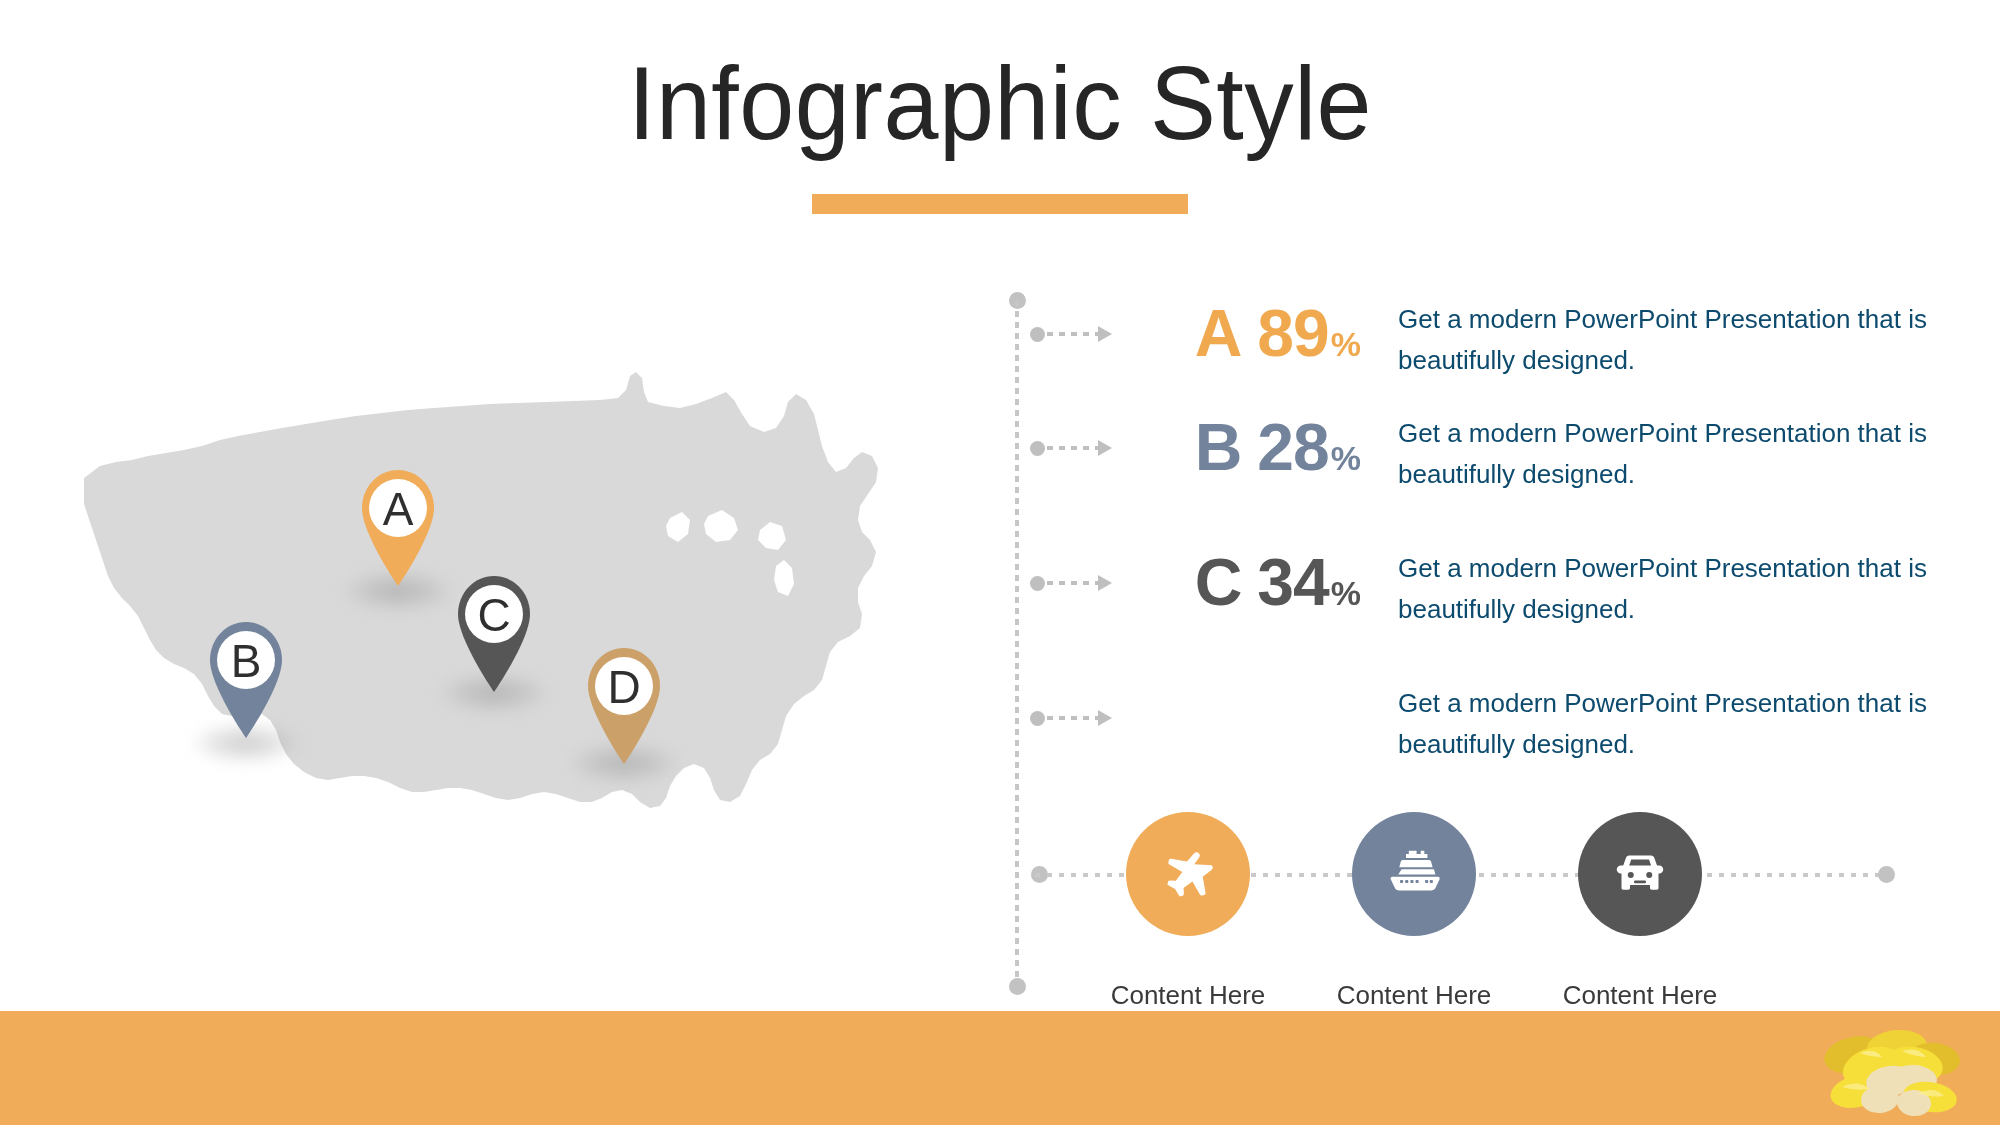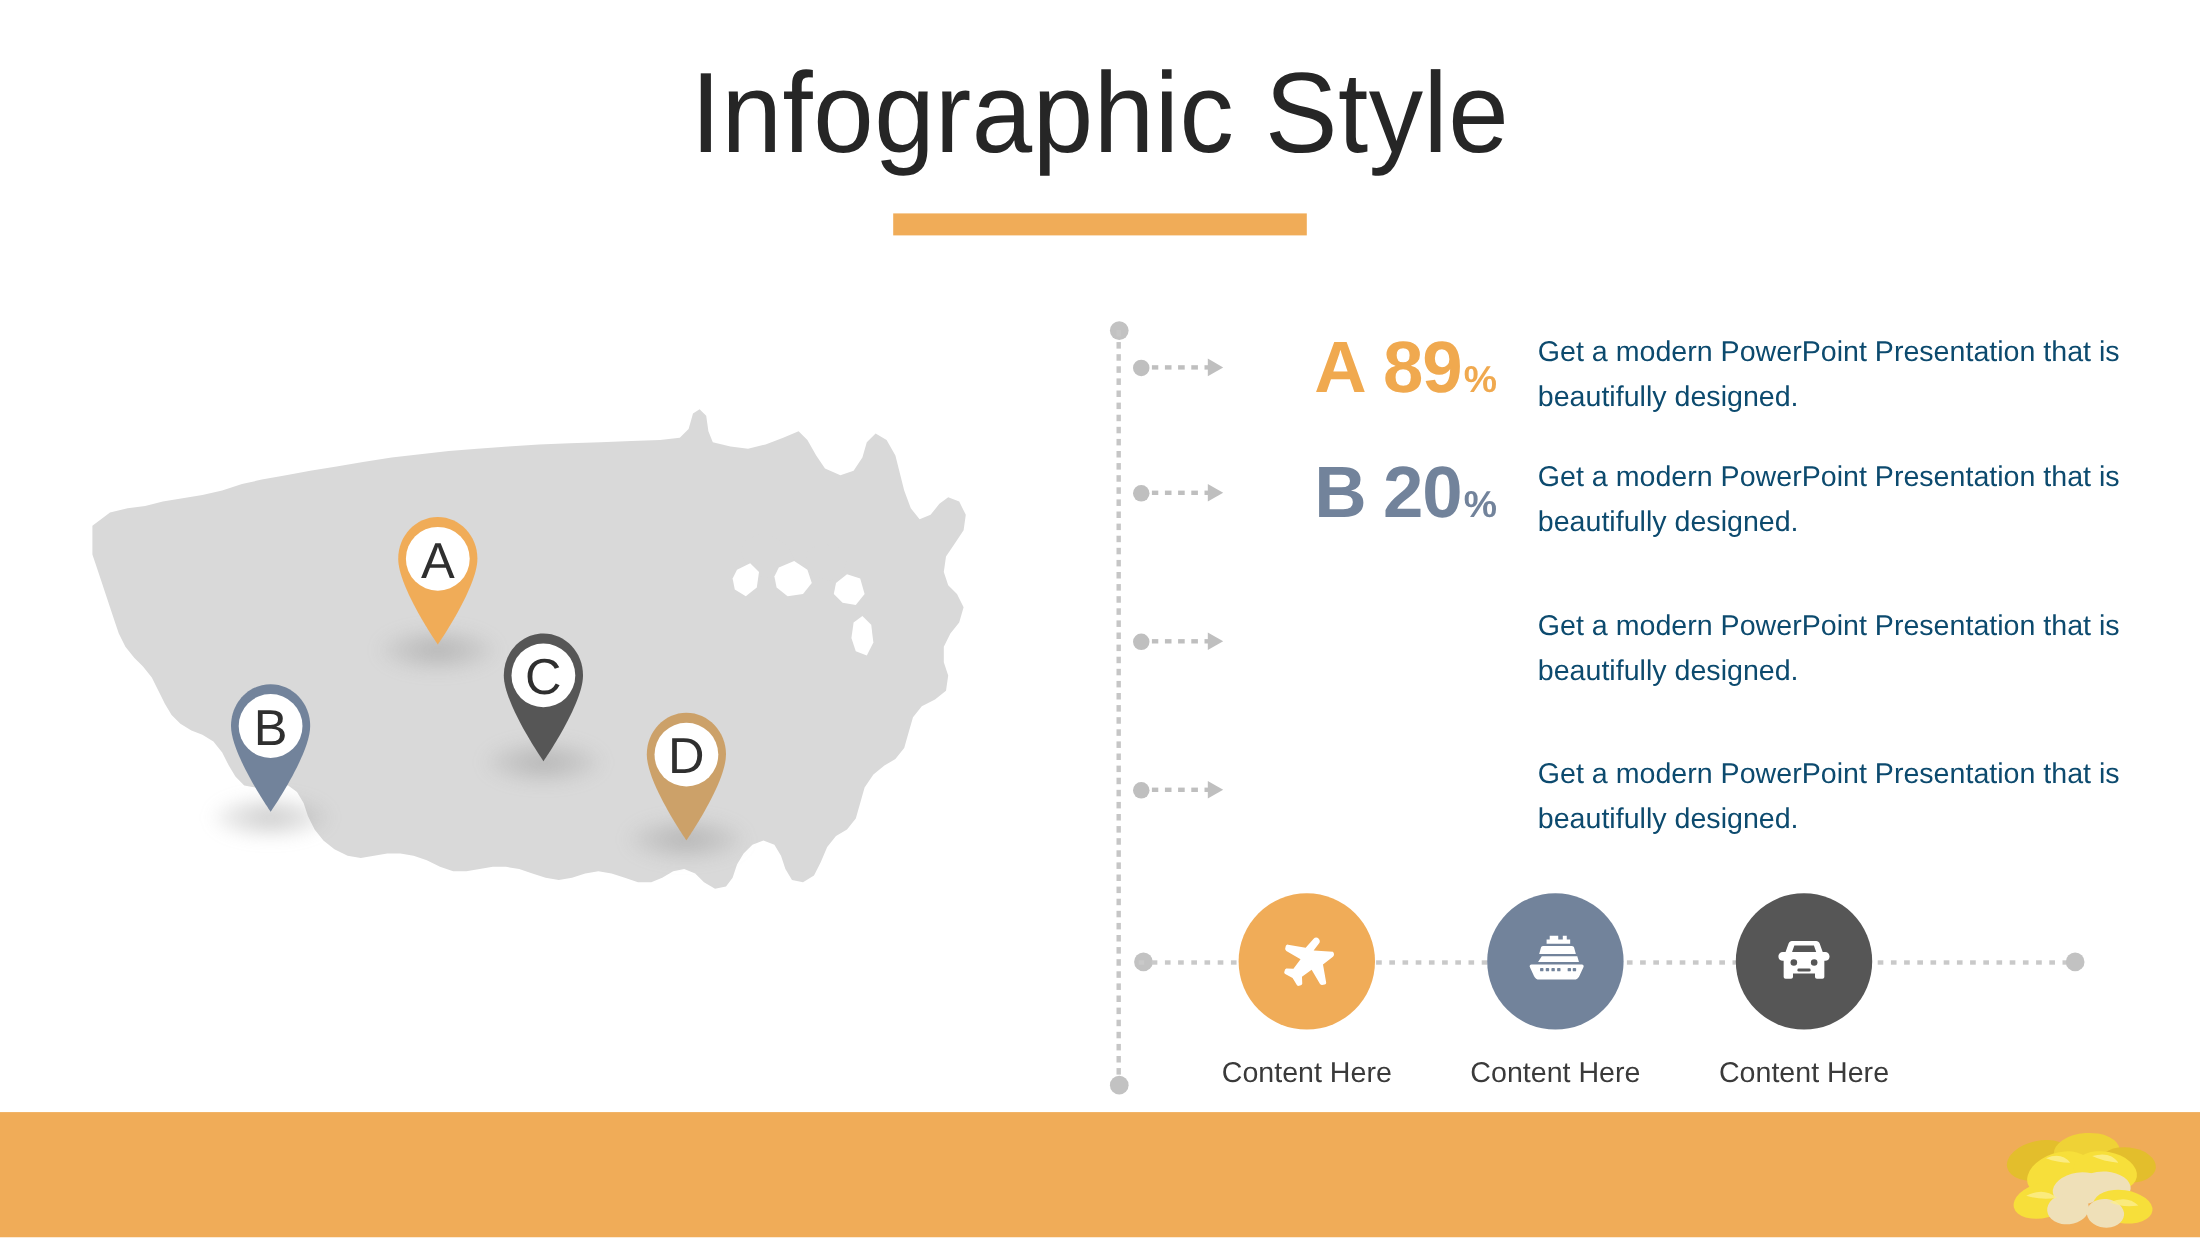--- a/index.html
+++ b/index.html
@@ -200,21 +200,21 @@
     width: 124px;
     height: 124px;
     border-radius: 50%;
     margin: 0 auto;
     display: flex;
     align-items: center;
     justify-content: center;
   }
   .icon-circle svg { display:block; }
   .icon-label {
-    margin-top: 24px;
+    margin-top: 44px;
     font-size: 26px;
     color: #3a3a3a;
   }
 
   
   .bottom-band {
     position: absolute;
     left: 0;
     top: 1011px;
     width: 2000px;
@@ -319,31 +319,34 @@
 beautifully designed.</div>
 </div>
 
 <div class="stat-row" style="top:400px;">
   <div class="connector">
     <div class="conn-dot"></div>
     <div class="conn-line"></div>
     <div class="conn-arrow"></div>
   </div>
   <div class="stat-value" style="color:#72839B;">
-    <span class="stat-letter">B</span><span class="stat-number">20</span><span class="stat-pct">%</span>
+    <span class="stat-letter">B</span><span class="stat-number">28</span><span class="stat-pct">%</span>
   </div>
   <div class="stat-desc">Get a modern PowerPoint  Presentation that is
 beautifully designed.</div>
 </div>
 
 <div class="stat-row" style="top:535px;">
   <div class="connector">
     <div class="conn-dot"></div>
     <div class="conn-line"></div>
     <div class="conn-arrow"></div>
+  </div>
+  <div class="stat-value" style="color:#565656;">
+    <span class="stat-letter">C</span><span class="stat-number">34</span><span class="stat-pct">%</span>
   </div>
   <div class="stat-desc">Get a modern PowerPoint  Presentation that is
 beautifully designed.</div>
 </div>
 
 <div class="stat-row" style="top:670px;">
   <div class="connector">
     <div class="conn-dot"></div>
     <div class="conn-line"></div>
     <div class="conn-arrow"></div>

